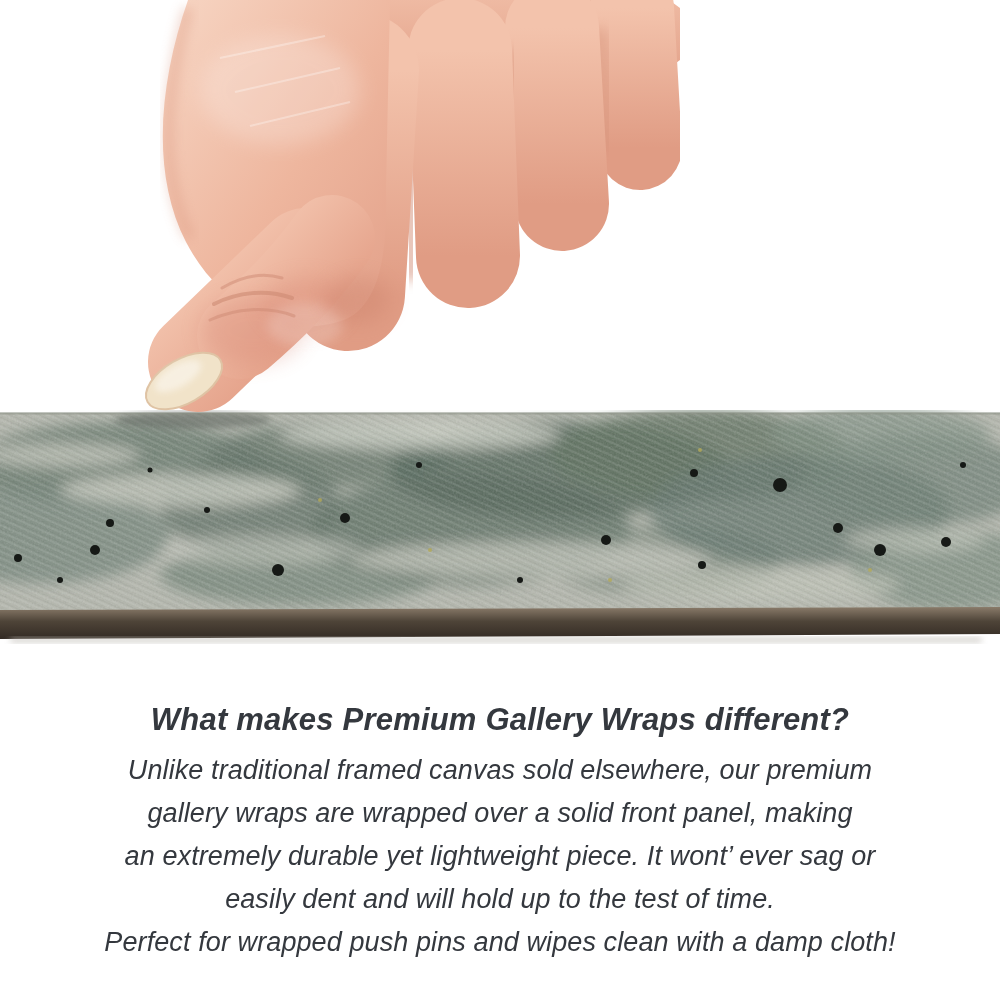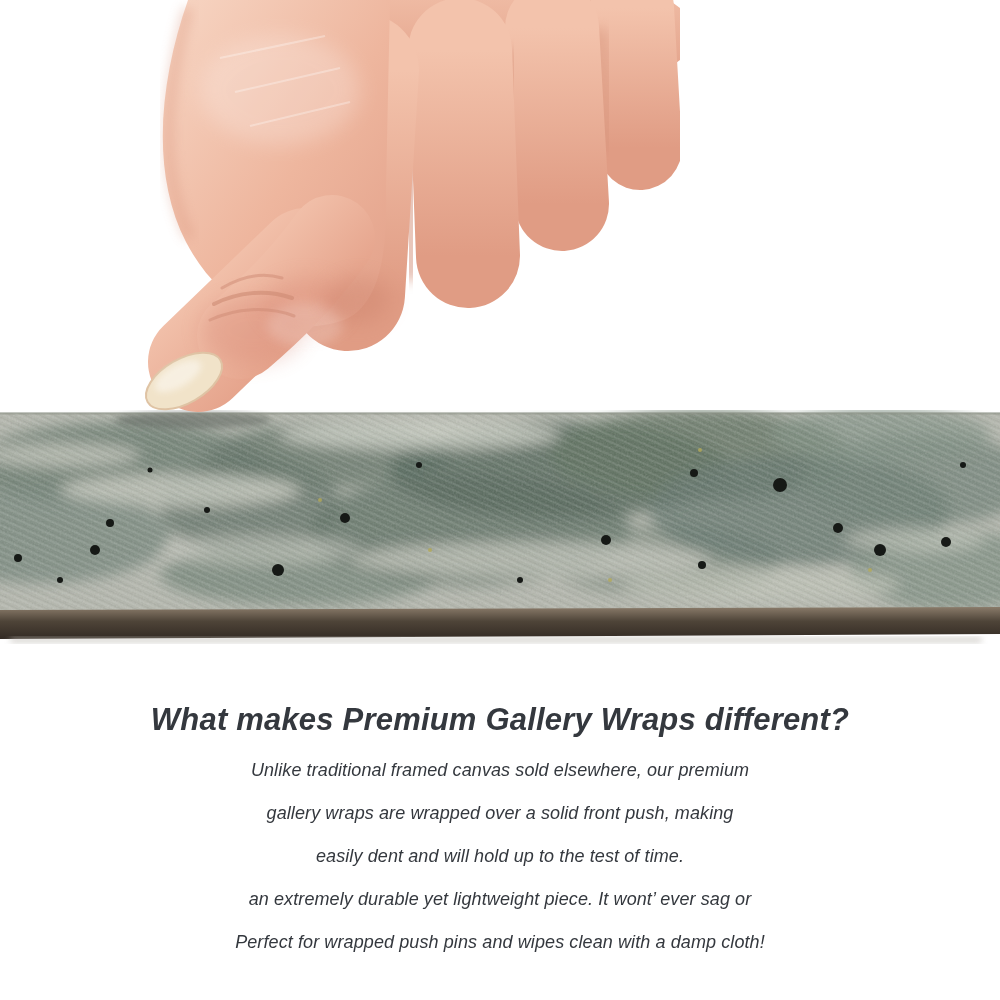--- a/index.html
+++ b/index.html
@@ -38,21 +38,21 @@
   }
   .caption h2 {
     margin: 0 0 9px 0;
     font-size: 31px;
     font-weight: 700;
     line-height: 40px;
     letter-spacing: 0.2px;
   }
   .caption p {
     margin: 0;
-    font-size: 18px;
+    font-size: 27px;
     font-weight: 400;
     line-height: 43px;
     letter-spacing: 0.1px;
   }
 </style>
 </head>
 <body>
 
 <div class="stage">
 
@@ -213,19 +213,19 @@
     <rect x="0" y="2" width="1000" height="2.5" fill="#878d82" opacity="0.5"></rect>
 
     <path d="M0,200 L1000,197 L1000,224 L0,229 Z" fill="url(#gEdge)"></path>
 
     <rect x="10" y="228" width="972" height="4" rx="2" fill="#b9b5ae" opacity="0.8" filter="url(#pb3)"></rect>
   </svg>
 
   <div class="caption">
     <h2>What makes Premium Gallery Wraps different?</h2>
     <p>Unlike traditional framed canvas sold elsewhere, our premium</p>
-    <p>gallery wraps are wrapped over a solid front push, making</p>
+    <p>gallery wraps are wrapped over a solid front panel, making</p>
+    <p>an extremely durable yet lightweight piece. It wont’ ever sag or</p>
     <p>easily dent and will hold up to the test of time.</p>
-    <p>an extremely durable yet lightweight piece. It wont’ ever sag or</p>
     <p>Perfect for wrapped push pins and wipes clean with a damp cloth!</p>
   </div>
 
 </div>
 
 </body></html>

